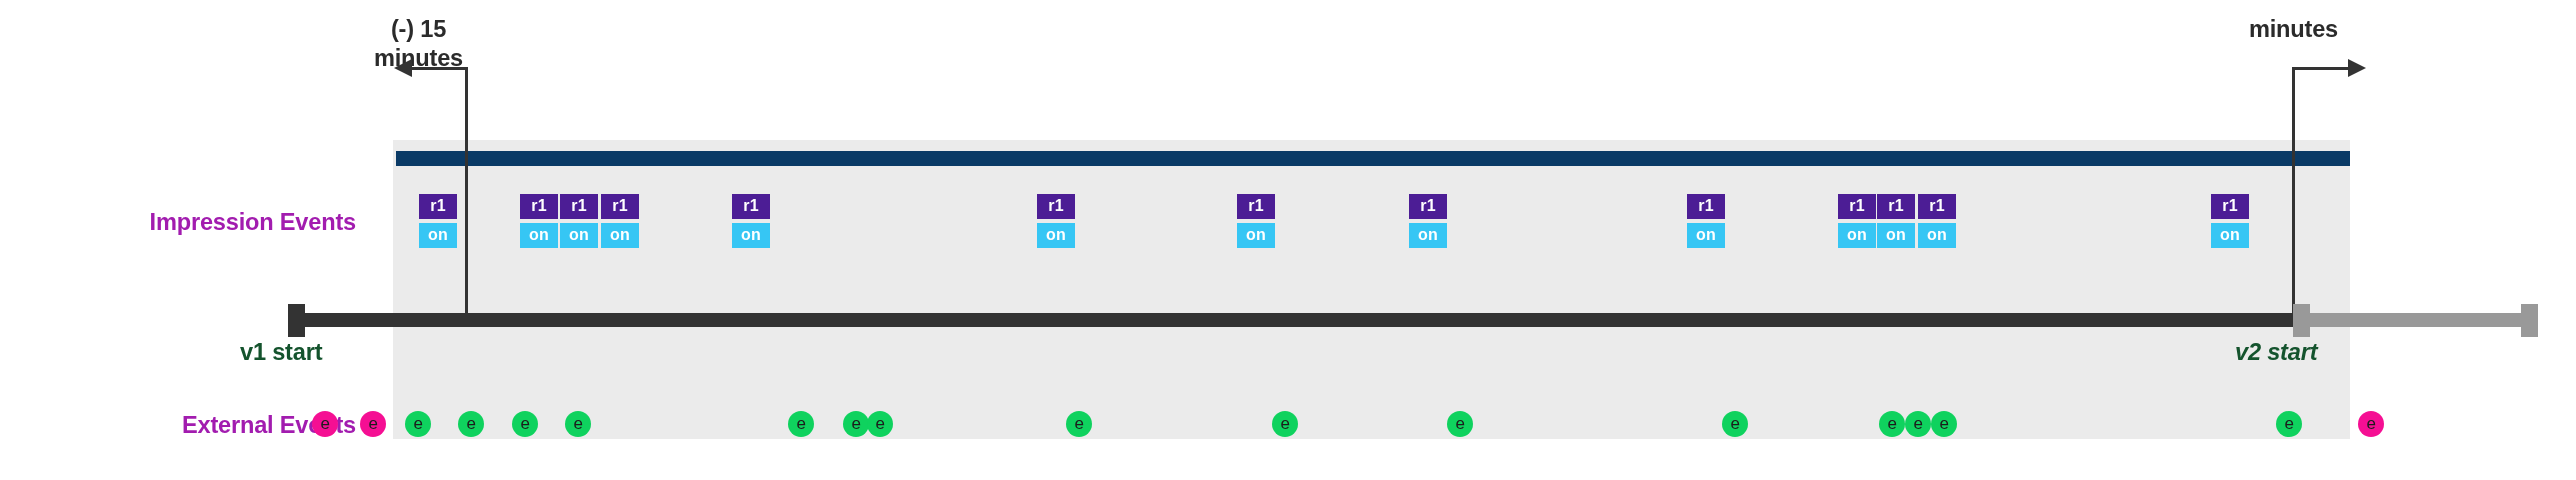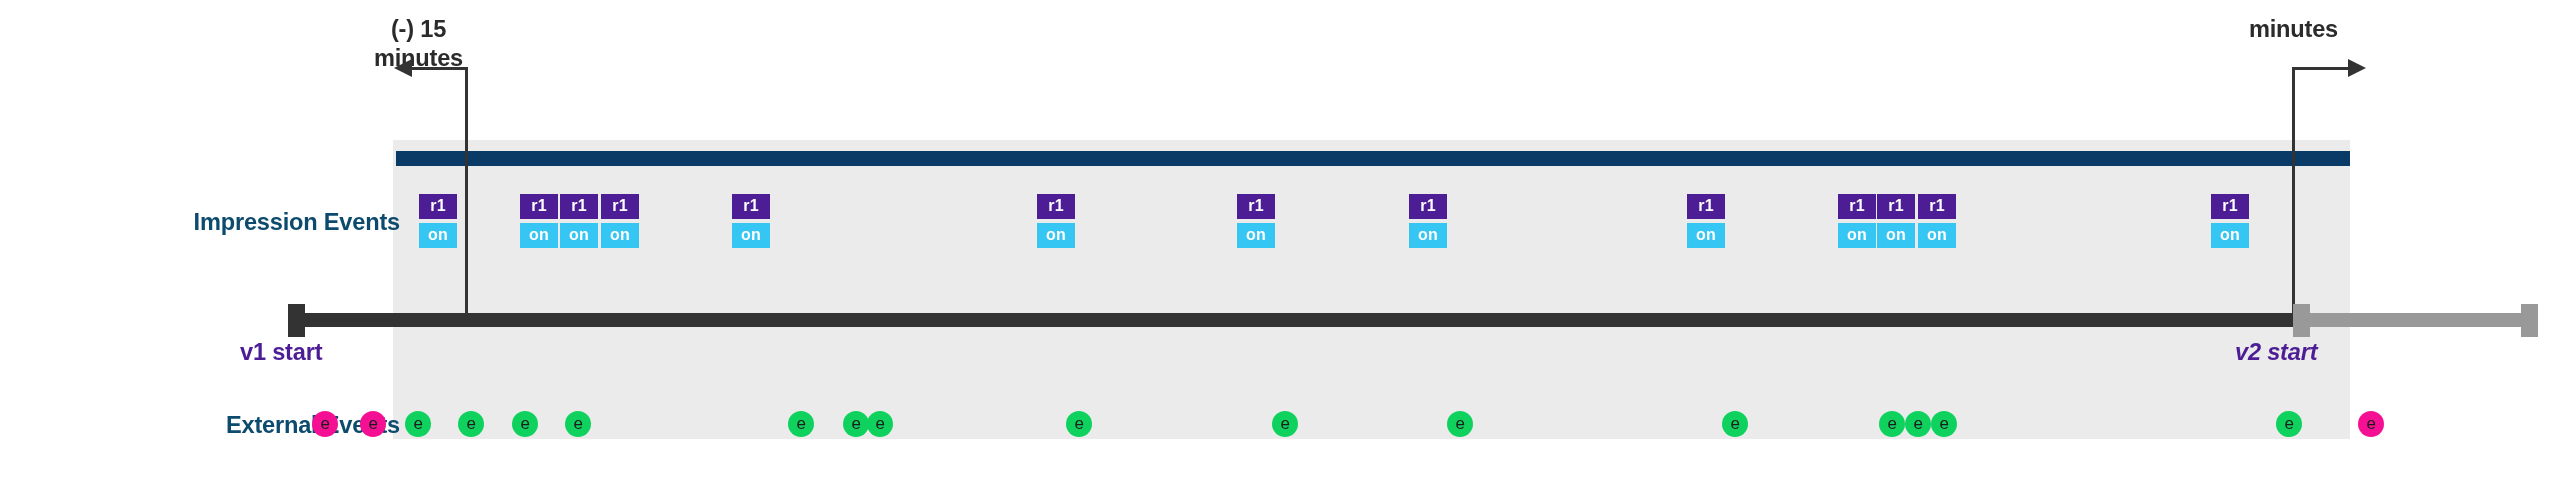--- a/index.html
+++ b/index.html
@@ -39,24 +39,23 @@
     height: 15px;
     background: #0a3a66;
   }
 
   
   .row-label {
     position: absolute;
     font-size: 23.6px;
     font-weight: 700;
     letter-spacing: -0.2px;
-    color: #0c4a6e;
+    color: #a21caf;
     white-space: nowrap;
     text-align: right;
-    padding-left: 44px;
   }
   .row-label.impression {
     left: 0;
     top: 209px;
     width: 356px;
   }
   .row-label.external {
     left: 0;
     top: 412px;
     width: 356px;
@@ -145,21 +144,21 @@
     top: 304px;
   }
   .rail-cap.dark  { background: #333333; }
   .rail-cap.light { background: #999999; }
 
   .rail-label {
     position: absolute;
     font-size: 23.6px;
     font-weight: 700;
     letter-spacing: -0.2px;
-    color: #4c1d95;
+    color: #14532d;
     white-space: nowrap;
     top: 339px;
   }
 
   
   .evt-dot {
     position: absolute;
     width: 26.4px;
     height: 26.4px;
     border-radius: 50%;

